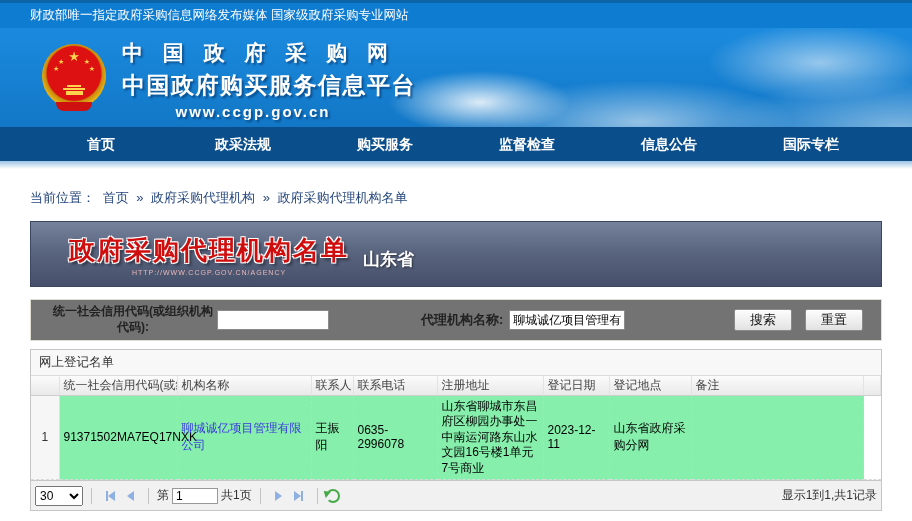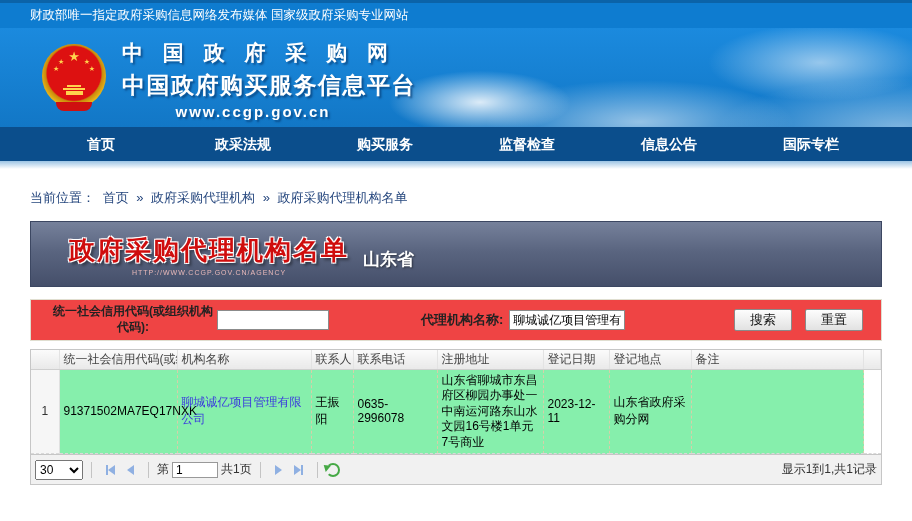--- a/index.html
+++ b/index.html
@@ -55,21 +55,21 @@
             display:flex; align-items:center; }
   .banner-title-block { margin-left:38px; }
   .banner-title { font-size:26px; font-weight:bold; letter-spacing:2px; color:#cf0d0d;
       text-shadow:-1px -1px 0 #fff,1px -1px 0 #fff,-1px 1px 0 #fff,1px 1px 0 #fff,3px 3px 3px rgba(0,0,0,.45); }
   .banner-url { font-size:7px; color:#e9b9b9; letter-spacing:1px; text-align:center; margin-top:1px; }
   .banner-province { color:#fff; font-size:17px; font-weight:bold; margin:10px 0 0 14px;
                      text-shadow:1px 1px 2px rgba(0,0,0,.5); }
 
   
   .search-panel { margin:12px 30px 0; height:42px; border:1px solid #e0ded0;
-                  background:#ef4444; display:flex; align-items:center; }
+                  background:#737373; display:flex; align-items:center; }
   .code-label { width:168px; margin-left:18px; font-size:12px; font-weight:bold; color:#222;
                 text-align:center; line-height:1.3; }
   .text-input { height:20px; border:1px solid #8b8b8b; background:#fff; font-size:12px;
                 padding:0 3px; font-family:inherit; }
   .code-input { width:112px; }
   .name-label { margin-left:92px; font-size:13px; font-weight:bold; color:#222; }
   .name-input { width:116px; margin-left:6px; }
   .btn { width:58px; height:22px; font-size:13px; color:#111; border:1px solid #8a8a8a;
          background:linear-gradient(180deg,#fdfdfd,#e2e2e2); border-radius:2px; cursor:pointer;
          font-family:inherit; }
@@ -175,20 +175,21 @@
 <div class="search-panel">
   <div class="code-label">统一社会信用代码(或组织机构代码):</div>
   <input class="text-input code-input" value="" style="">
   <div class="name-label">代理机构名称:</div>
   <input class="text-input name-input" value="聊城诚亿项目管理有限公司" style="">
   <button class="btn search-btn">搜索</button>
   <button class="btn reset-btn">重置</button>
 </div>
 
 <div class="table-panel">
+  <div class="section-bar">网上登记名单</div>
   <table>
     <colgroup>
       <col class="c-idx">
         <col class="c-code">
         <col class="c-name">
         <col class="c-contact">
       <col class="c-phone">
         <col class="c-addr">
         <col class="c-date">
         <col class="c-loc">

